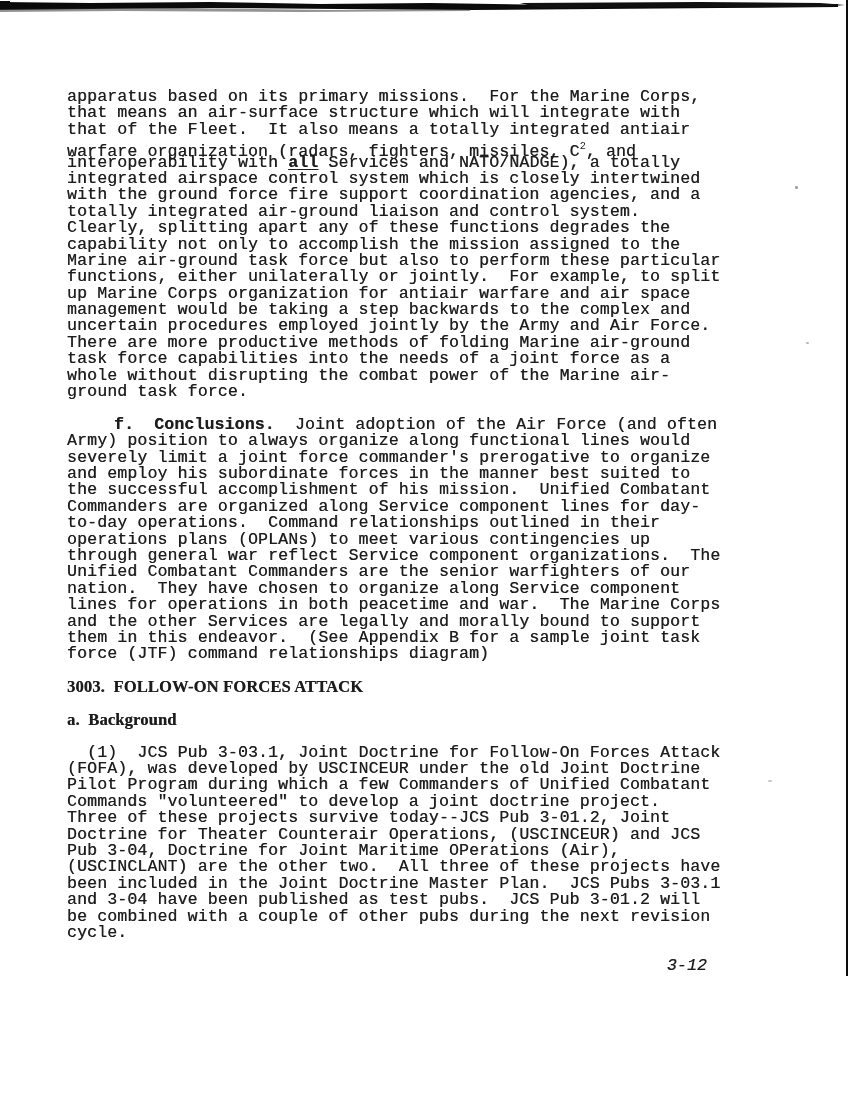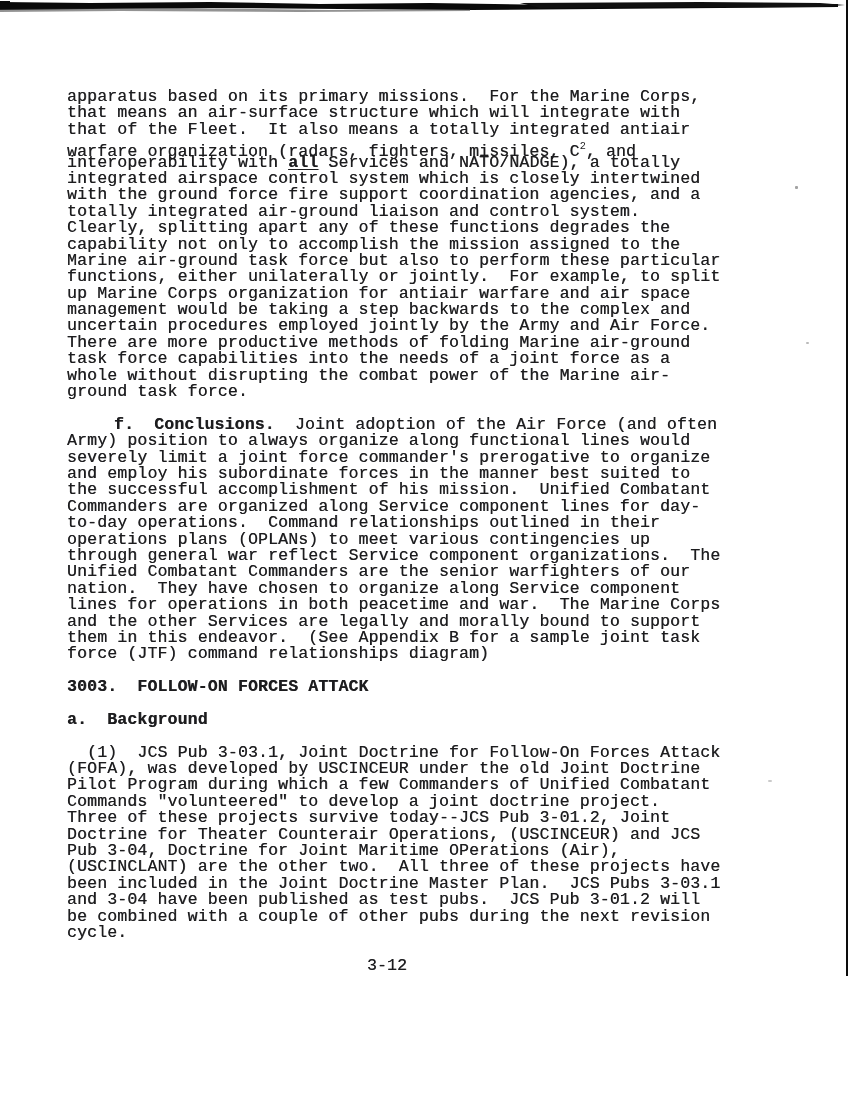--- a/index.html
+++ b/index.html
@@ -37,22 +37,22 @@
     width: 740px;
     color: #1c1c1e;
     font-size: 16.5px;
     line-height: 16.4px;
     letter-spacing: 0.15px;
     white-space: pre;
     text-shadow: 0.35px 0 0 rgba(25,25,28,0.72);
   }
   .block { margin-top: 16.4px; }
   .block:first-child { margin-top: 0; }
-  .block.bold { font-weight: bold; }
-  .block.center { width: 640px; text-align: center; }
+  .block.bold { font-weight: bold; font-family: Liberation Serif, serif; }
+  .block.center { width: 640px; text-align: right; font-style: italic; }
   [data-name="para-background-1"] { }
   .line { height: 16.4px; }
   span.b { font-weight: bold; margin-left: 47px; }
   span.u { text-decoration: underline; text-underline-offset: 2px; font-weight: bold; }
   span.sup {
     font-size: 0.62em;
     vertical-align: super;
     letter-spacing: 0;
     text-shadow: none;
   }

